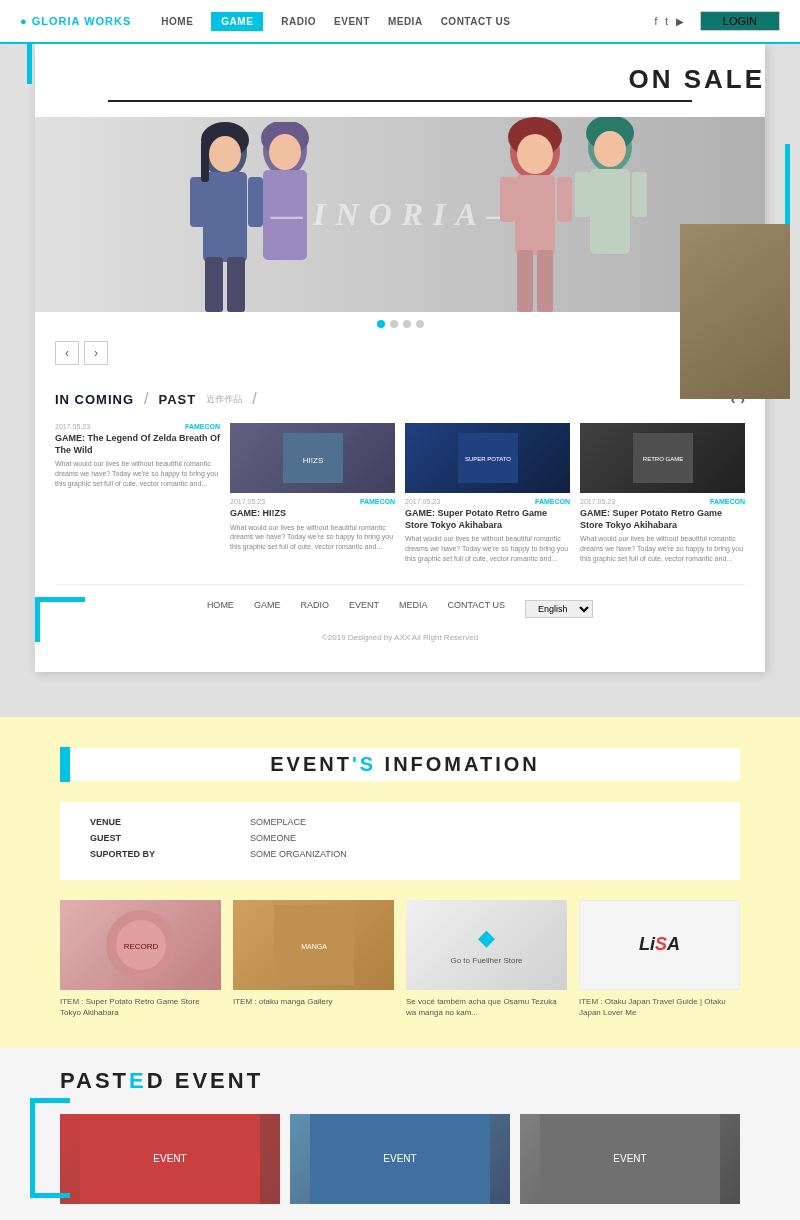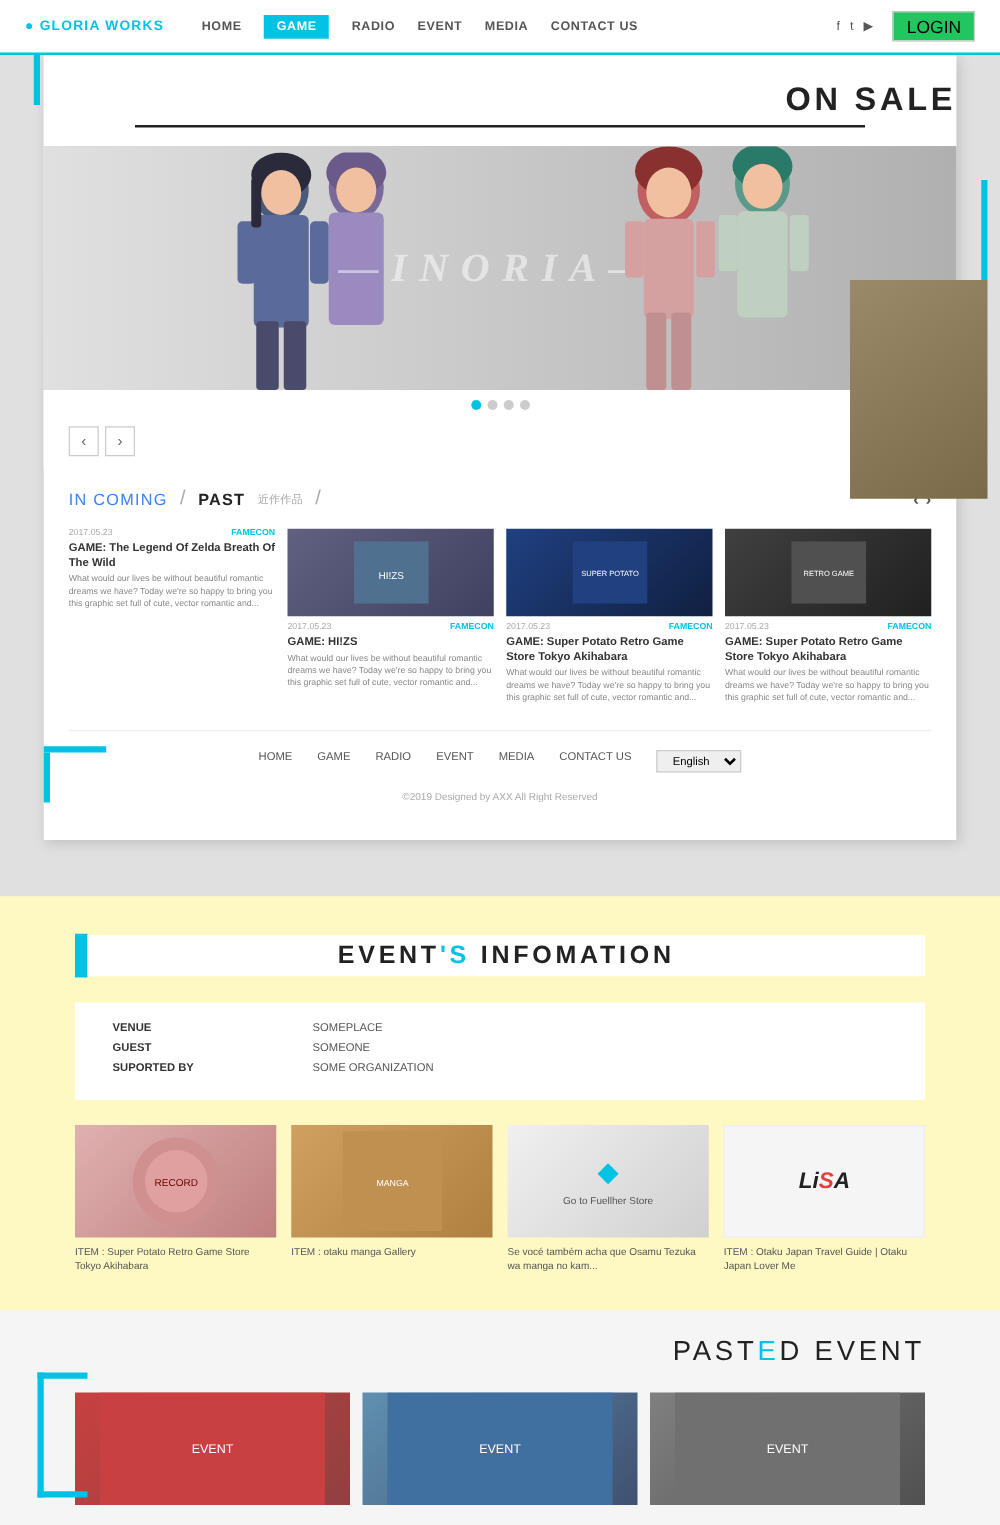--- a/index.html
+++ b/index.html
@@ -35,24 +35,24 @@
       text-decoration: none;
     }
     .nav-link.active {
       background: #00c3e3;
       color: #fff;
       padding: 4px 10px;
     }
     .nav-social { margin-left: auto; display: flex; gap: 8px; align-items: center; }
     .nav-social span { font-size: 10px; color: #555; cursor: pointer; }
     .nav-login {
-      background: #22c55e;
+      background: #0f766e;
       border: 1px solid #ccc;
-      font-size: 14px;
-      padding: 3px 10px;
+      font-size: 11px;
+      padding: 3px 22px;
       cursor: pointer;
       margin-left: 8px;
     }
 
     
     .on-sale-section {
       background: #fff;
       padding: 20px 0 0 0;
       position: relative;
     }
@@ -128,22 +128,22 @@
 
     
     .tabs-row {
       display: flex;
       align-items: center;
       margin-bottom: 15px;
       gap: 5px;
     }
     .tab-label {
       font-size: 13px;
-      font-weight: 400;
-      color: #3b82f6;
+      font-weight: 700;
+      color: #0f172a;
       cursor: pointer;
       text-transform: uppercase;
       letter-spacing: 1px;
     }
     .tab-label.active { color: #222; font-weight: 900; }
     .tab-divider { color: #aaa; font-size: 16px; margin: 0 5px; }
     .tab-arrows { margin-left: auto; display: flex; gap: 5px; }
     .tab-arrow {
       font-size: 14px;
       color: #555;
@@ -293,23 +293,23 @@
       position: absolute;
       left: 30px;
       top: 50px;
       width: 40px;
       height: 100px;
       border-top: 5px solid #00c3e3;
       border-left: 5px solid #00c3e3;
       border-bottom: 5px solid #00c3e3;
     }
     .pasted-title {
-      text-align: right;
+      text-align: left;
       font-size: 22px;
-      font-weight: 400;
+      font-weight: 700;
       color: #222;
       letter-spacing: 3px;
       text-transform: uppercase;
       margin-bottom: 20px;
     }
     .pasted-title span { color: #00c3e3; }
 
     .event-photo-grid {
       display: grid;
       grid-template-columns: repeat(3, 1fr);

